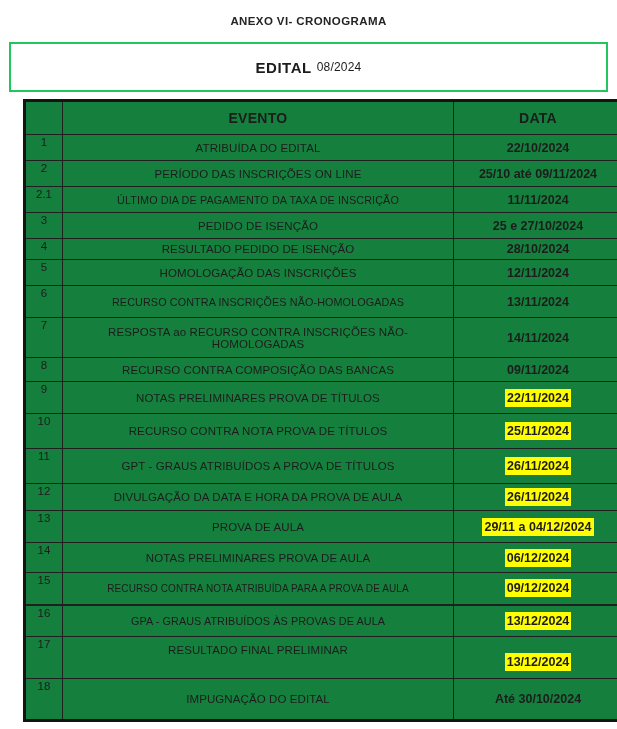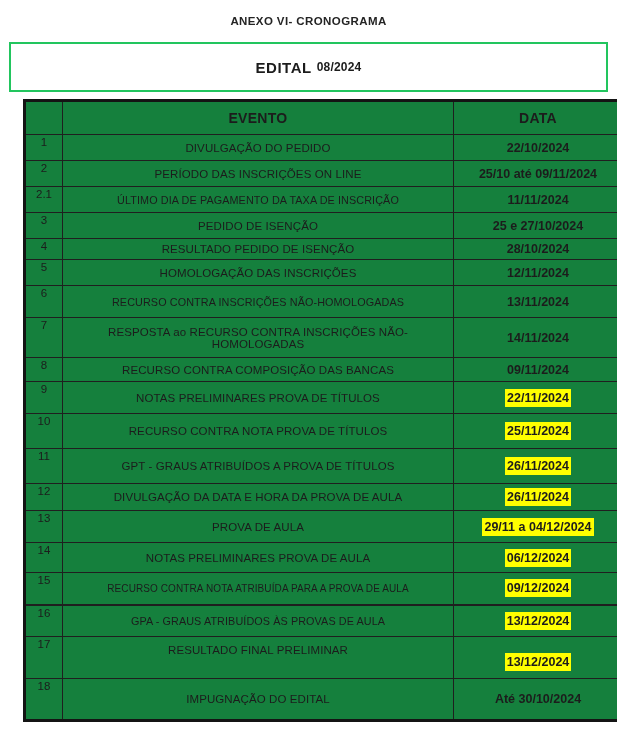--- a/index.html
+++ b/index.html
@@ -27,21 +27,21 @@
     margin: 15px 9px 7px 9px;
     height: 46px;
     border: 2px solid #22c55e;
     display: flex;
     align-items: center;
     justify-content: center;
     gap: 5px;
     background: #ffffff;
   }
   .edital-box .big   { font-size: 15px; font-weight: bold; letter-spacing: 0.5px; }
-  .edital-box .small { font-size: 12px; font-weight: bold; letter-spacing: 0.2px; }
+  .edital-box .small { font-size: 12px; font-weight: normal; letter-spacing: 0.2px; }
 
   table.cronograma {
     border-collapse: collapse;
     margin: 0 23px;
     width: 599px;
     table-layout: fixed;
     border: 3px solid #141414;
     background: #15803d;
   }
   table.cronograma col.c-num   { width: 38px; }
@@ -130,21 +130,21 @@
     <thead>
       <tr>
         <th></th>
         <th>EVENTO</th>
         <th>DATA</th>
       </tr>
     </thead>
     <tbody id="rows-body">
     <tr>
       <td class="num-cell">1</td>
-      <td class="event-cell">DIVULGAÇÃO DO PEDIDO</td>
+      <td class="event-cell">ATRIBUÍDA DO EDITAL</td>
       <td class="date-cell">
         <span class="date-text">22/10/2024</span>
       </td>
     </tr>
 
     <tr>
       <td class="num-cell">2</td>
       <td class="event-cell">PERÍODO DAS INSCRIÇÕES ON LINE</td>
       <td class="date-cell">
         <span class="date-text">25/10 até 09/11/2024</span>

